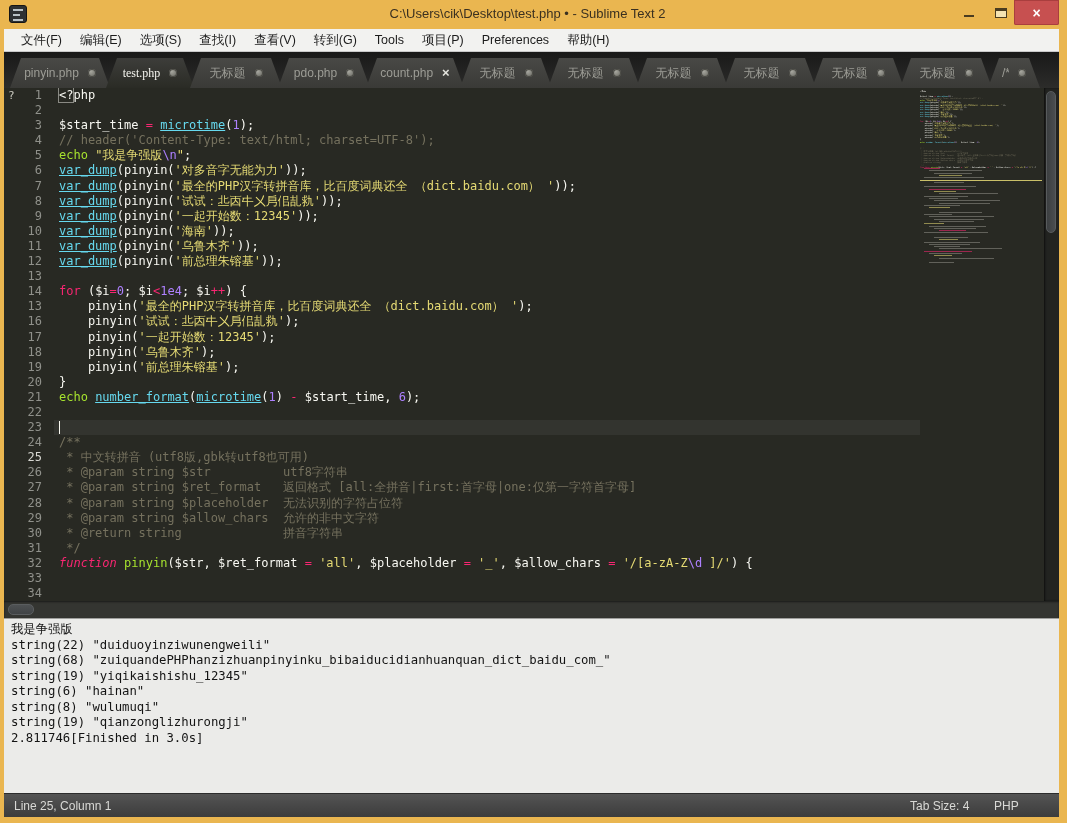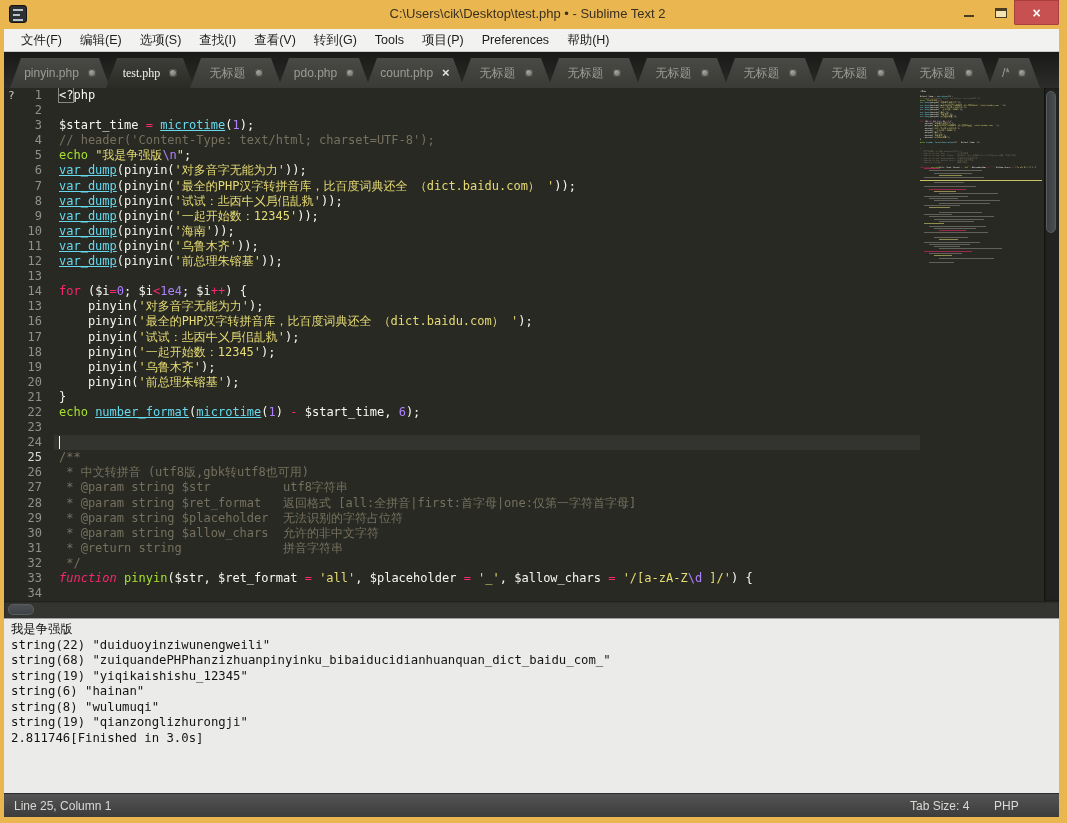--- a/index.html
+++ b/index.html
@@ -220,21 +220,20 @@
         <div class="code-line"><span class="tok-g">echo</span><span class="tok-p"> </span><span class="tok-s">"我是争强版</span><span class="tok-n">\n</span><span class="tok-s">"</span><span class="tok-p">;</span></div>
         <div class="code-line"><span class="tok-f">var_dump</span><span class="tok-p">(pinyin(</span><span class="tok-s">'对多音字无能为力'</span><span class="tok-p">));</span></div>
         <div class="code-line"><span class="tok-f">var_dump</span><span class="tok-p">(pinyin(</span><span class="tok-s">'最全的PHP汉字转拼音库，比百度词典还全 （dict.baidu.com） '</span><span class="tok-p">));</span></div>
         <div class="code-line"><span class="tok-f">var_dump</span><span class="tok-p">(pinyin(</span><span class="tok-s">'试试：丠㐁㐄㐅㐆佀㐖㐜'</span><span class="tok-p">));</span></div>
         <div class="code-line"><span class="tok-f">var_dump</span><span class="tok-p">(pinyin(</span><span class="tok-s">'一起开始数：12345'</span><span class="tok-p">));</span></div>
         <div class="code-line"><span class="tok-f">var_dump</span><span class="tok-p">(pinyin(</span><span class="tok-s">'海南'</span><span class="tok-p">));</span></div>
         <div class="code-line"><span class="tok-f">var_dump</span><span class="tok-p">(pinyin(</span><span class="tok-s">'乌鲁木齐'</span><span class="tok-p">));</span></div>
         <div class="code-line"><span class="tok-f">var_dump</span><span class="tok-p">(pinyin(</span><span class="tok-s">'前总理朱镕基'</span><span class="tok-p">));</span></div>
         <div class="code-line"></div>
         <div class="code-line"><span class="tok-k">for</span><span class="tok-p"> ($i</span><span class="tok-k">=</span><span class="tok-n">0</span><span class="tok-p">; $i</span><span class="tok-k">&lt;</span><span class="tok-n">1e4</span><span class="tok-p">; $i</span><span class="tok-k">++</span><span class="tok-p">) {</span></div>
-        <div class="code-line"><span class="tok-p">    pinyin(</span><span class="tok-s">'对多音字无能为力'</span><span class="tok-p">);</span></div>
         <div class="code-line"><span class="tok-p">    pinyin(</span><span class="tok-s">'最全的PHP汉字转拼音库，比百度词典还全 （dict.baidu.com） '</span><span class="tok-p">);</span></div>
         <div class="code-line"><span class="tok-p">    pinyin(</span><span class="tok-s">'试试：丠㐁㐄㐅㐆佀㐖㐜'</span><span class="tok-p">);</span></div>
         <div class="code-line"><span class="tok-p">    pinyin(</span><span class="tok-s">'一起开始数：12345'</span><span class="tok-p">);</span></div>
         <div class="code-line"><span class="tok-p">    pinyin(</span><span class="tok-s">'乌鲁木齐'</span><span class="tok-p">);</span></div>
         <div class="code-line"><span class="tok-p">    pinyin(</span><span class="tok-s">'前总理朱镕基'</span><span class="tok-p">);</span></div>
         <div class="code-line"><span class="tok-p">}</span></div>
         <div class="code-line"><span class="tok-g">echo</span><span class="tok-p"> </span><span class="tok-f">number_format</span><span class="tok-p">(</span><span class="tok-f">microtime</span><span class="tok-p">(</span><span class="tok-n">1</span><span class="tok-p">) </span><span class="tok-k">-</span><span class="tok-p"> $start_time, </span><span class="tok-n">6</span><span class="tok-p">);</span></div>
         <div class="code-line"></div>
         <div class="code-line active"><span class="cursor"></span></div>
         <div class="code-line"><span class="tok-c">/**</span></div>

